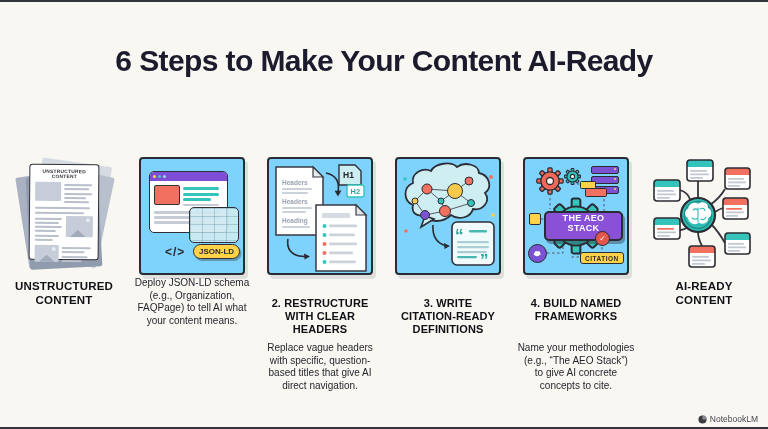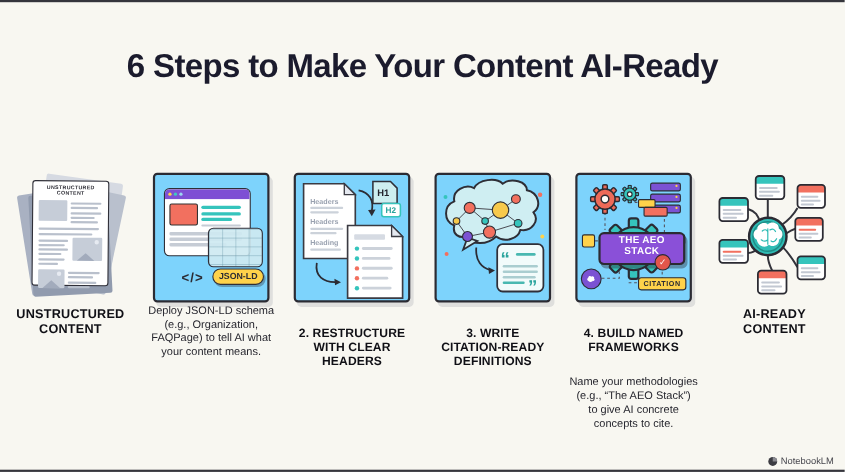--- a/index.html
+++ b/index.html
@@ -252,20 +252,24 @@
           <circle cx="55.5" cy="94" r="2" fill="#f2705f"></circle>
             <rect x="60" y="92.6" width="24" height="2.6" rx="1.3" fill="#ccd2da"></rect>
           <circle cx="55.5" cy="103" r="2" fill="#35c4bc"></circle>
             <rect x="60" y="101.6" width="27" height="2.6" rx="1.3" fill="#ccd2da"></rect>
         </svg>
       </div>
     </div>
     <div class="hd">2. RESTRUCTURE
 WITH CLEAR
 HEADERS</div>
+    <div class="bd">Replace vague headers
+with specific, question-
+based titles that give AI
+direct navigation.</div>
   </div>
 
   <div class="col">
     <div class="icon-zone">
       <div class="icard">
         <svg width="101" height="113" viewBox="0 0 101 113" style="position:absolute;left:0;top:0;">
 
           <circle cx="8" cy="20" r="1.8" fill="#35c4bc"></circle>
           <circle cx="94" cy="18" r="2" fill="#f2705f"></circle>
           <circle cx="96" cy="56" r="1.8" fill="#ffd24a"></circle>

